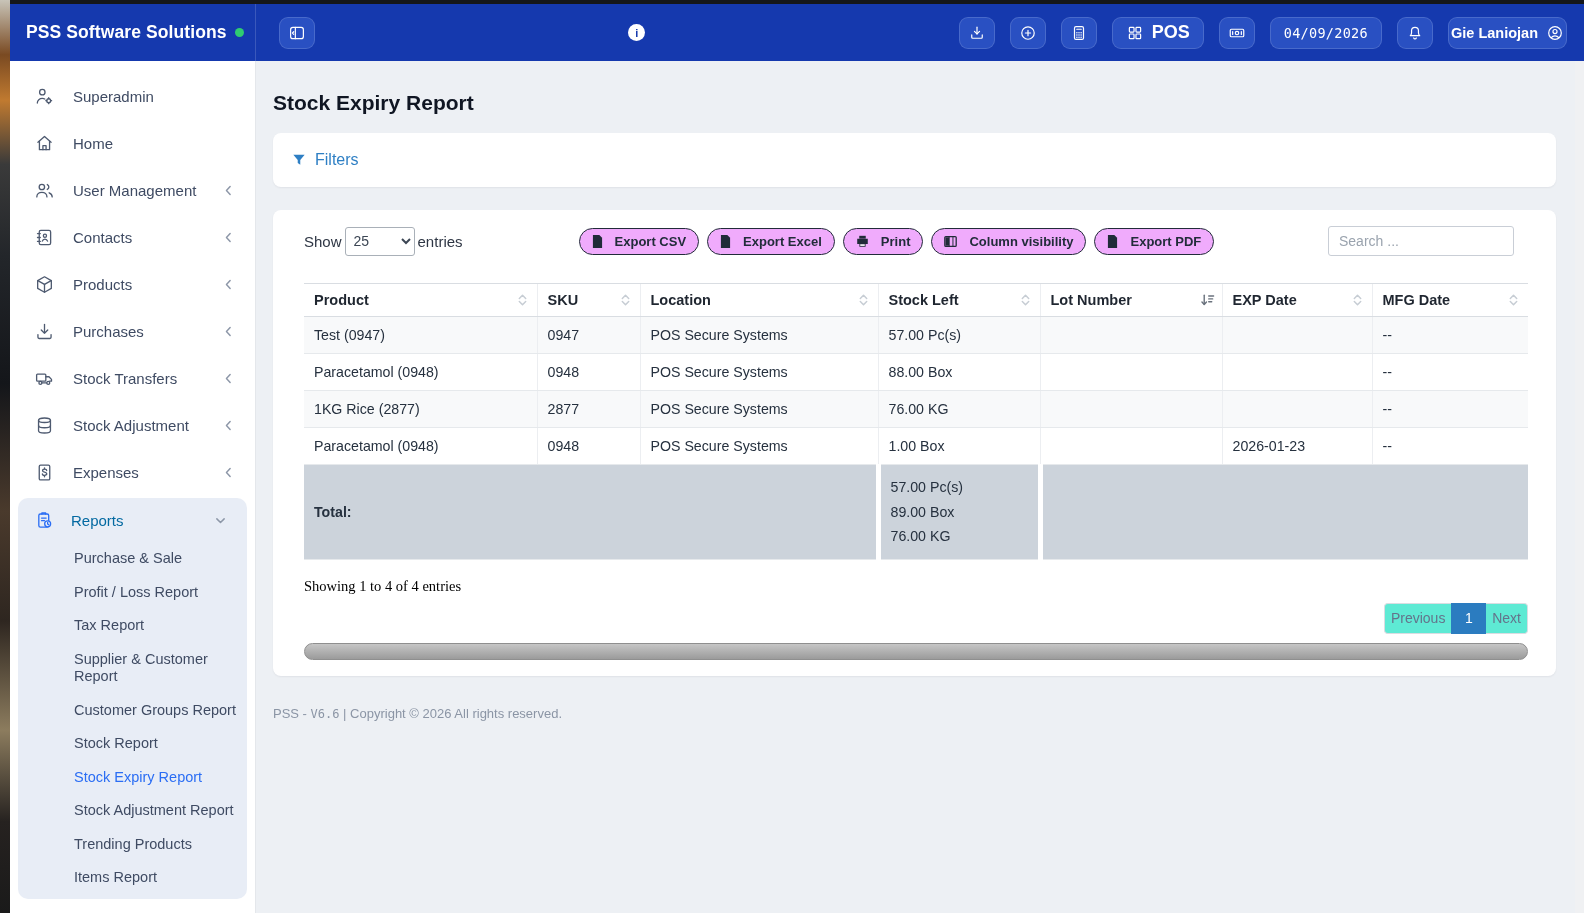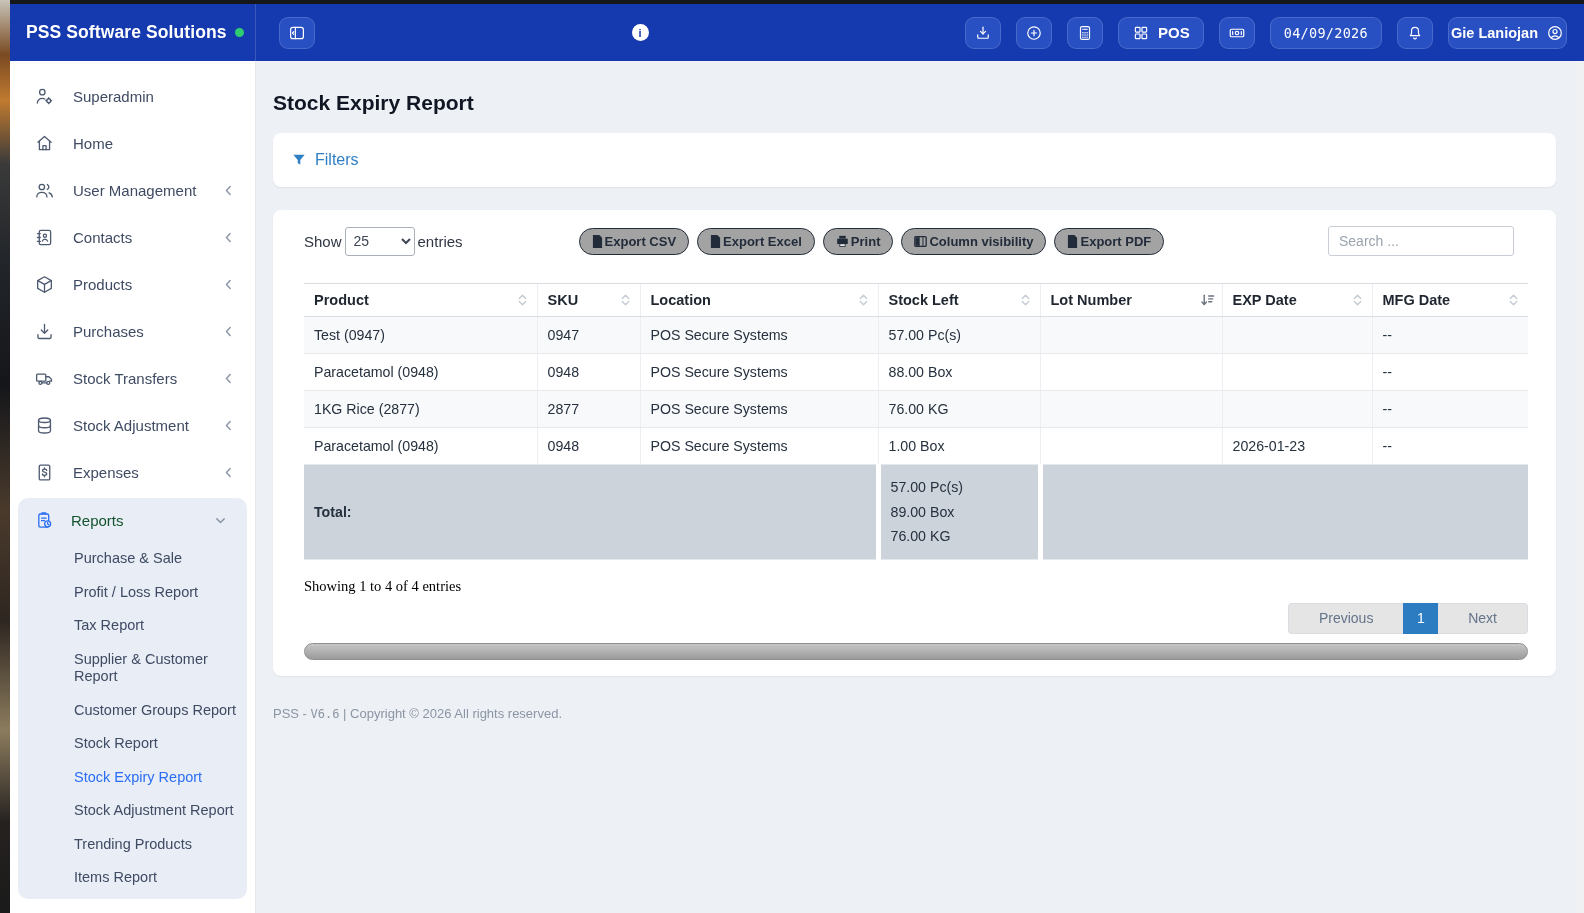--- a/index.html
+++ b/index.html
@@ -23,56 +23,56 @@
   .brand-dot { width:9px; height:9px; border-radius:50%; background:#2fcc71; margin-left:8px; }
   .tb-btn { height:32px; min-width:33px; display:inline-flex; align-items:center; justify-content:center;
     gap:8px; background:#2950c2; border:1px solid rgba(255,255,255,.15); border-radius:9px;
     color:#fff; padding:0 8px; cursor:pointer; font-family:inherit; }
   .tb-btn svg { width:18px; height:18px; fill:none; stroke:#fff; stroke-width:1.6; stroke-linecap:round; stroke-linejoin:round; }
   .toggle-btn { margin-left:23px; }
   .tb-center { flex:1; display:flex; justify-content:center; }
   .info-badge { width:17px; height:17px; border-radius:50%; background:#fff; color:#1539ae;
     font-size:11px; font-weight:700; display:flex; align-items:center; justify-content:center; }
   .tb-right { display:flex; align-items:center; gap:15px; padding-right:17px; }
-  .tb-btn.pos { padding:0 13px; font-weight:700; font-size:15px; }
+  .tb-btn.pos { padding:0 13px; font-weight:700; font-size:18px; }
   .tb-btn.date { font-family:"DejaVu Sans Mono", monospace; font-size:13.5px; padding:0 13px; letter-spacing:.3px; }
   .tb-btn.user { font-weight:600; font-size:14.5px; padding:0 2px; }
 
   
   .body-row { flex:1; display:flex; min-height:0; }
 
   .sidebar { width:246px; background:#fff; border-right:1px solid #e4e7eb; padding-top:12px; overflow:hidden; }
   .side-item { display:flex; align-items:center; height:47px; padding:0 20px 0 24px;
     color:#3f4b63; font-size:15px; cursor:pointer; }
   .s-icon { width:21px; height:21px; margin-right:18px; color:#4e5a70; flex:0 0 21px; }
   .s-icon svg { width:100%; height:100%; fill:none; stroke:currentColor; stroke-width:1.5; stroke-linecap:round; stroke-linejoin:round; }
   .chev { margin-left:auto; display:flex; }
   .chev svg { width:13px; height:13px; fill:none; stroke:#8d97a8; stroke-width:1.8; stroke-linecap:round; stroke-linejoin:round; }
   .side-group { background:#e8edf6; border-radius:10px; margin:2px 8px 0 8px; padding-bottom:4px; }
-  .side-group .side-item { color:#14532d; height:44px; padding-left:16px; }
+  .side-group .side-item { color:#0369a1; height:44px; padding-left:16px; }
   .side-group .s-icon { color:#2a6df4; margin-right:16px; }
   .sub-item { padding:8px 8px 8px 56px; font-size:14.5px; color:#3f4b63; cursor:pointer; line-height:17.5px; }
   .sub-item.active { color:#2a6df4; }
 
   .main { flex:1; padding:18px 28px 0 17px; overflow:hidden; }
   .page-title { font-size:21px; font-weight:700; color:#101623; margin:12px 0 0 0; font-family:inherit; }
 
   .filters-card { margin-top:18px; background:#fff; border-radius:8px; height:54px; display:flex;
     align-items:center; padding:0 18px; box-shadow:0 1px 2px rgba(16,24,40,.06); cursor:pointer; }
   .funnel { width:16px; height:16px; display:flex; }
   .filters-label { color:#2e7fc4; font-size:16px; margin-left:8px; }
 
   .table-card { margin-top:23px; background:#fff; border-radius:8px; padding:16px 28px 16px 31px;
     box-shadow:0 1px 2px rgba(16,24,40,.06); }
   .controls { display:flex; align-items:center; }
   .length { display:flex; align-items:center; gap:3px; font-size:15px; color:#2e3644; }
   select.page-len { width:70px; height:29px; border:1px solid #a9b0b8; border-radius:3px; color:#3c4654;
     font-size:14px; padding:2px 4px; background:#fff; font-family:inherit; }
   .btn-group { display:flex; gap:8px; margin-left:116px; }
-  .dt-btn { display:inline-flex; align-items:center; gap:2px; height:27px; padding:0 12px; background:#a3a3a3;
+  .dt-btn { display:inline-flex; align-items:center; gap:12px; height:27px; padding:0 12px; background:#f0abfc;
     border:1.7px solid #222c3a; border-radius:14px; font-size:13px; font-weight:700; color:#222c3a;
     cursor:pointer; font-family:inherit; white-space:nowrap; }
   .dt-btn svg { flex:0 0 auto; }
   input.search { margin-left:auto; width:186px; height:30px; border:1px solid #c9ced6; border-radius:3px;
     padding:0 10px; font-size:14px; color:#333; font-family:inherit; margin-right:14px; }
   input.search::placeholder { color:#9aa3ae; }
 
   table.report { width:1224px; border-collapse:collapse; margin-top:27px; table-layout:fixed; }
   table.report th { text-align:left; font-size:14.5px; font-weight:700; color:#1f2630; padding:8px 26px 8px 10px;
     border-top:1px solid #d9dde2; border-bottom:1px solid #d9dde2; position:relative; cursor:pointer; }
@@ -82,22 +82,22 @@
   table.report th + th, table.report tbody td + td { border-left:1px solid #eceef1; }
   tbody tr.odd { background:#f8f9fa; }
   tfoot td { background:#ccd3db; border-bottom:none; padding:12px 10px; }
   td.total-label { font-weight:700; font-size:15.5px; color:#141c28; vertical-align:middle; }
   td.total-vals { border-left:5px solid #fff !important; border-right:5px solid #fff; line-height:24.5px; }
   td.total-vals div { line-height:24.5px; }
 
   .below { display:flex; flex-direction:column; }
   .dt-info { margin-top:18px; font-size:14.5px; color:#000000;font-family:Liberation Serif, serif; }
   .pagination { align-self:flex-end; margin-top:8px; display:flex; }
-  .page-btn { height:31px; display:flex; align-items:center; padding:0 30px; border:1px solid #d9dde2;
-    background:#e5e5e5; color:#64748b; font-size:14px; cursor:pointer; font-family:inherit; }
+  .page-btn { height:31px; display:flex; align-items:center; padding:0 6px; border:1px solid #d9dde2;
+    background:#5eead4; color:#64748b; font-size:14px; cursor:pointer; font-family:inherit; }
   .page-btn.prev { border-radius:4px 0 0 4px; border-right:none; }
   .page-btn.num { background:#2b7cc0; color:#fff; border-color:#2b7cc0; padding:0 12.5px; }
   .page-btn.next { border-radius:0 4px 4px 0; border-left:none; }
 
   .hscrollbar { margin-top:9px; height:17px; border-radius:9px; width:1224px;
     background:linear-gradient(180deg,#c6c6c6,#9b9b9b); border:1px solid #8f8f8f; cursor:pointer; }
 
   .footer { margin-top:30px; font-size:13px; color:#8b95a5; }
   .footer .mono { font-family:"DejaVu Sans Mono", monospace; font-size:12px; }
 

